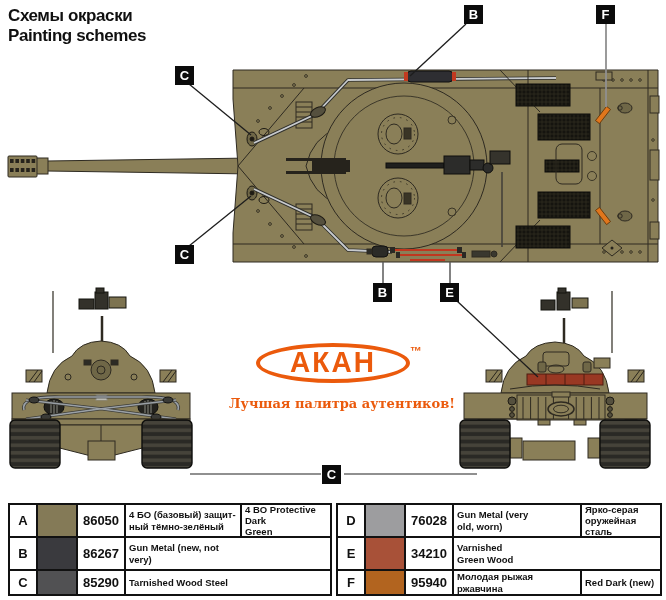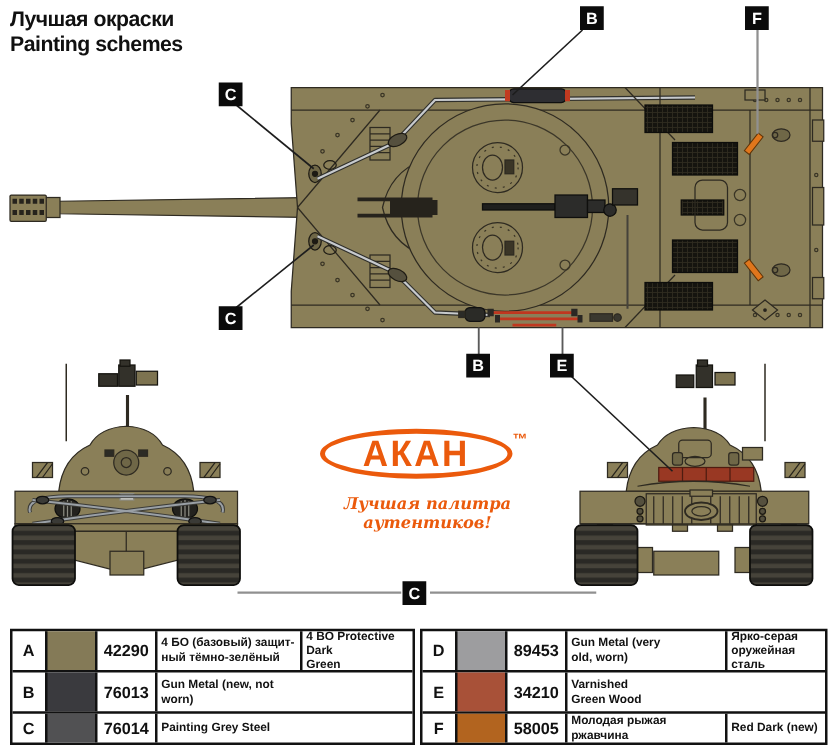--- a/index.html
+++ b/index.html
@@ -8,21 +8,21 @@
   .art{position:absolute;left:0;top:0;z-index:1;}
   .title{position:absolute;left:8px;top:6px;z-index:2;color:#101010;font-weight:bold;
          font-size:17px;line-height:20px;letter-spacing:-0.4px;}
   .callout{position:absolute;z-index:3;width:19px;height:19px;background:#0b0b0b;color:#fff;
            display:flex;align-items:center;justify-content:center;font-weight:bold;font-size:13px;}
   .logo-ellipse{position:absolute;z-index:2;left:256px;top:343px;width:146px;height:32px;
                 border:4px solid #eb5a0c;border-radius:50%;display:flex;align-items:center;justify-content:center;}
   .logo-brand{color:#eb5a0c;font-weight:bold;font-size:28px;letter-spacing:2px;transform:scaleY(1.05);}
   .logo-tm{position:absolute;z-index:2;left:410px;top:344px;color:#eb5a0c;font-weight:bold;font-size:12px;}
   .logo-tagline{position:absolute;z-index:2;left:228px;top:396px;width:228px;text-align:center;
-                color:#eb5a0c;font-weight:bold;font-style:italic;font-size:13px;
+                color:#eb5a0c;font-weight:bold;font-size:13px;
                 font-family:"DejaVu Serif",serif;}
   .paint-table{position:absolute;z-index:2;top:503px;border:2px solid #111;background:#fff;}
   .paint-table .row{display:grid;}
   .pt-left{left:8px;}  .pt-left .row{grid-template-columns:26px 40px 48px 116px 90px;}
   .pt-right{left:336px;} .pt-right .row{grid-template-columns:26px 40px 48px 128px 80px;}
   .row{border-top:2px solid #111;}
   .row:first-child{border-top:none;}
   .cell{border-left:2px solid #111;display:flex;align-items:center;box-sizing:border-box;}
   .cell:first-child{border-left:none;}
   .r1{height:31px;} .r2{height:31px;} .r3{height:23px;}
@@ -30,21 +30,21 @@
   .code{justify-content:center;font-weight:bold;font-size:13px;color:#111;}
   .desc{font-weight:bold;font-size:9.5px;line-height:1.18;color:#111;padding:1px 3px;
         white-space:pre-line;}
 </style>
 </head>
 <body>
 
 <div class="canvas">
 
   <div class="title">
-    <div>Лучшая окраски</div>
+    <div>Схемы окраски</div>
     <div>Painting schemes</div>
   </div>
 
   <svg class="art" width="666" height="600" viewBox="0 0 666 600">
     <defs>
       <pattern id="tread" width="8" height="7.5" patternUnits="userSpaceOnUse">
         <rect width="8" height="7.5" fill="#2a2925"></rect>
         <rect x="0" y="1" width="8" height="3.6" fill="#46433a"></rect>
       </pattern>
       <pattern id="mesh" width="4" height="4" patternUnits="userSpaceOnUse">
@@ -356,60 +356,60 @@
   <div class="logo-ellipse">
     <span class="logo-brand">АКАН</span>
   </div>
   <div class="logo-tm">™</div>
   <div class="logo-tagline">Лучшая палитра аутентиков!</div>
 
   <div class="paint-table pt-left">
     <div class="row">
       <div class="cell letter r1">A</div>
       <div class="cell r1" style="background: rgb(132, 122, 87);"></div>
-      <div class="cell code r1">42290</div>
+      <div class="cell code r1">86050</div>
       <div class="cell desc r1">4 БО (базовый) защит-
 ный тёмно-зелёный</div>
       <div class="cell desc r1">4 BO Protective Dark
 Green</div>
     </div>
     <div class="row">
       <div class="cell letter r2">B</div>
       <div class="cell r2" style="background: rgb(58, 58, 62);"></div>
-      <div class="cell code r2">76013</div>
+      <div class="cell code r2">86267</div>
       <div class="cell desc r2">Gun Metal (new, not
-worn)</div>
+very)</div>
     </div>
     <div class="row">
       <div class="cell letter r3">C</div>
       <div class="cell r3" style="background: rgb(81, 81, 83);"></div>
-      <div class="cell code r3">76014</div>
-      <div class="cell desc r3">Painting Grey Steel</div>
+      <div class="cell code r3">85290</div>
+      <div class="cell desc r3">Tarnished Wood Steel</div>
     </div>
   </div>
 
   <div class="paint-table pt-right">
     <div class="row">
       <div class="cell letter r1">D</div>
       <div class="cell r1" style="background: rgb(157, 157, 159);"></div>
-      <div class="cell code r1">89453</div>
+      <div class="cell code r1">76028</div>
       <div class="cell desc r1">Gun Metal (very
 old, worn)</div>
       <div class="cell desc r1">Ярко-серая оружейная
 сталь</div>
     </div>
     <div class="row">
       <div class="cell letter r2">E</div>
       <div class="cell r2" style="background: rgb(168, 81, 56);"></div>
       <div class="cell code r2">34210</div>
       <div class="cell desc r2">Varnished
 Green Wood</div>
     </div>
     <div class="row">
       <div class="cell letter r3">F</div>
       <div class="cell r3" style="background: rgb(178, 100, 31);"></div>
-      <div class="cell code r3">58005</div>
+      <div class="cell code r3">95940</div>
       <div class="cell desc r3">Молодая рыжая ржавчина</div>
       <div class="cell desc r3">Red Dark (new)</div>
     </div>
   </div>
 
 </div>
 
 </body></html>

